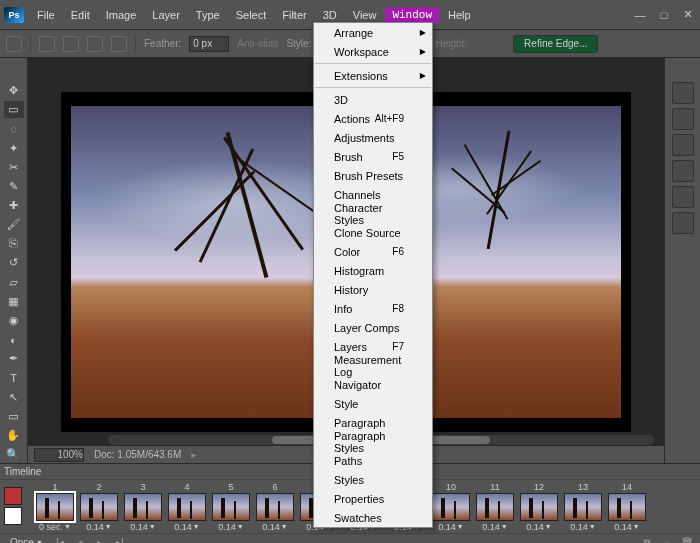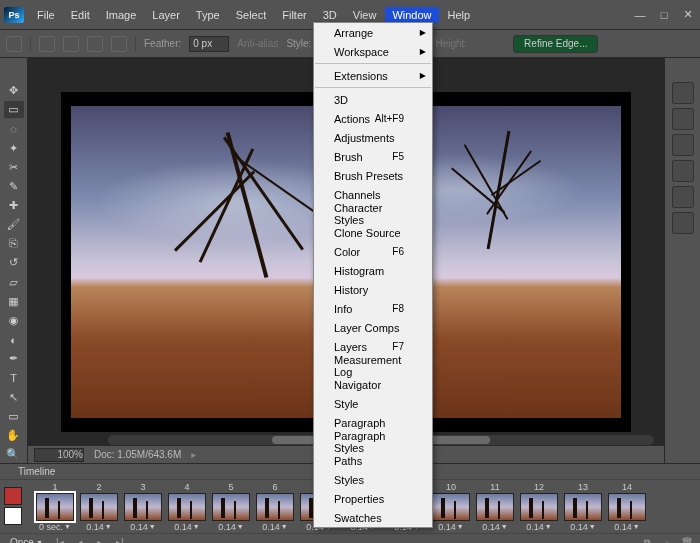--- a/index.html
+++ b/index.html
@@ -2,21 +2,21 @@
 <html><head>
 <meta charset="utf-8">
 <style>
 * { margin: 0; padding: 0; box-sizing: border-box; font-family: "Segoe UI", Tahoma, sans-serif; }
 body { width: 700px; height: 543px; background: #535353; overflow: hidden; position: relative; color: #ccc; font-size: 11px; }
 
 .titlebar { height: 30px; background: #535353; display: flex; align-items: center; padding: 0 4px; border-bottom: 1px solid #2a2a2a; }
 .app-logo { width: 20px; height: 16px; background: linear-gradient(135deg,#001e36,#31a8ff); display: flex; align-items: center; justify-content: center; font-size: 9px; font-weight: bold; color: #fff; border-radius: 2px; margin-right: 6px; }
 .menu-bar { display: flex; gap: 2px; flex: 1; }
 .menu-item { padding: 2px 7px; cursor: default; font-size: 11px; color: #ddd; }
-.menu-item.active { background: #1d4ed8; color: #fff; }
+.menu-item.active { background: #a21caf; color: #fff; font-family: Liberation Mono, monospace; }
 .win-controls { display: flex; gap: 8px; }
 .win-btn { width: 16px; height: 14px; display: flex; align-items: center; justify-content: center; color: #ccc; }
 
 .options-bar { height: 28px; background: #535353; display: flex; align-items: center; padding: 0 6px; gap: 8px; border-bottom: 1px solid #2a2a2a; font-size: 10px; color: #aaa; }
 .opt-icon { width: 16px; height: 16px; border: 1px solid #666; border-radius: 2px; }
 .opt-sep { width: 1px; height: 16px; background: #444; }
 .opt-label { color: #999; }
 .opt-input { width: 40px; height: 16px; background: #3f3f3f; border: 1px solid #2a2a2a; color: #ccc; font-size: 10px; padding: 0 3px; }
 .opt-btn { height: 18px; padding: 0 10px; background: #14532d; border: 1px solid #333; color: #ccc; font-size: 10px; border-radius: 3px; }
 
@@ -52,21 +52,21 @@
 .c5 { left:60%; top:10%; width:2px; height:35%; transform:rotate(55deg);}
 
 .status-bar { height: 18px; background: #535353; display: flex; align-items: center; padding: 0 6px; gap: 10px; font-size: 10px; color: #bbb; border-top: 1px solid #2a2a2a; }
 .zoom-box { width: 50px; height: 14px; background: #3f3f3f; border: 1px solid #2a2a2a; text-align: right; }
 .status-arrow { color: #888; }
 
 .right-panels { width: 36px; background: #535353; border-left: 1px solid #2a2a2a; display: flex; flex-direction: column; align-items: center; padding-top: 24px; gap: 4px; }
 .panel-icon { width: 22px; height: 22px; background: #4a4a4a; border: 1px solid #333; border-radius: 2px; }
 
 .timeline-panel { height: 88px; background: #535353; border-top: 1px solid #2a2a2a; display: flex; flex-direction: column; }
-.tl-header { height: 16px; display: flex; align-items: center; padding: 0 18px; font-size: 10px; color: #ccc; border-bottom: 1px solid #444; }
+.tl-header { height: 16px; display: flex; align-items: center; padding: 0 4px; font-size: 10px; color: #ccc; border-bottom: 1px solid #444; }
 .tl-body { flex: 1; display: flex; align-items: center; padding: 2px 4px; gap: 2px; overflow: hidden; }
 .tl-swatch { width: 24px; height: 40px; display:flex; flex-direction:column; gap:2px; margin-right:4px;}
 .tl-swatch div{ width:18px; height:18px; border:1px solid #222;}
 .sw-fg{ background:#b33;}
 .sw-bg{ background:#fff;}
 .frame { width: 42px; display: flex; flex-direction: column; align-items: center; gap: 1px; }
 .frame.selected .thumb { outline: 2px solid #fff; }
 .frame .num { font-size: 9px; color: #ccc; height: 10px; }
 .frame .thumb { width: 38px; height: 28px; background: linear-gradient(180deg,#6a7aa0 0%,#c0b8d0 50%,#8a4a28 100%); border: 1px solid #222; position: relative; }
 .frame .thumb::after { content:""; position:absolute; left:8px; bottom:2px; width:4px; height:20px; background:#1a0f08; box-shadow: 12px 2px 0 -1px #1a0f08; }

